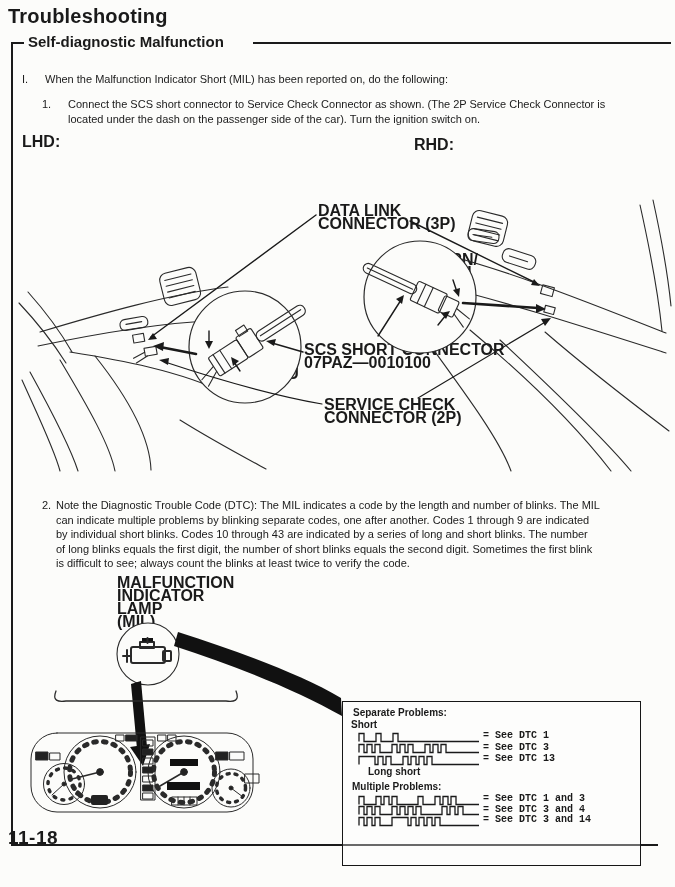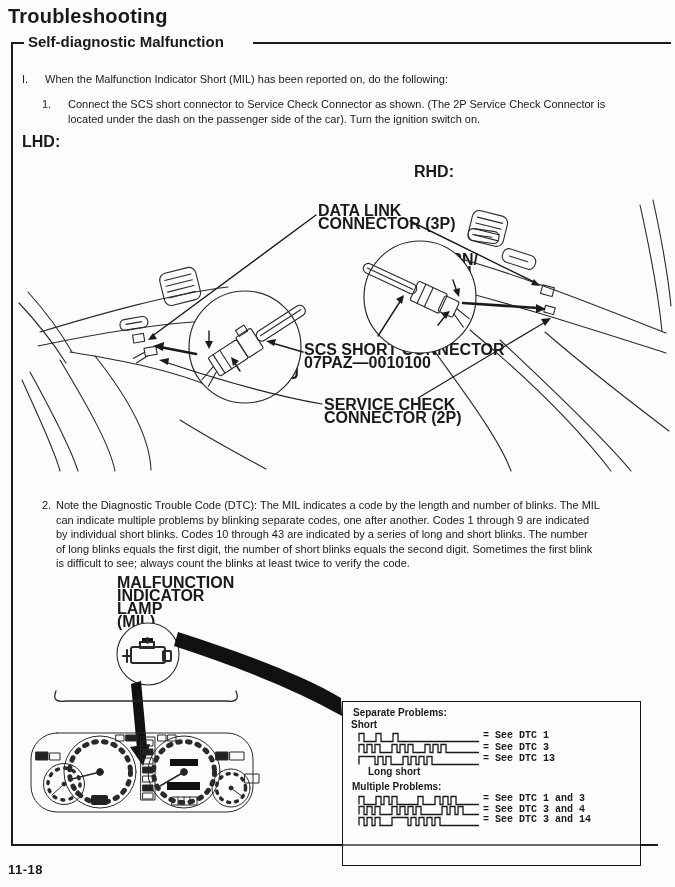--- a/index.html
+++ b/index.html
@@ -19,21 +19,21 @@
   #border-bottom{left:11px;top:844px;width:647px;height:2.2px;}
   .body-text{font-size:11px;line-height:14.6px;white-space:pre-line;}
   #intro-marker{left:22px;top:72px;}
   #intro-text{left:45px;top:72px;width:610px;}
   #step1-marker{left:42px;top:97px;}
   #step1-text{left:56px;top:97px;width:600px;margin-left:12px;}
   #step2-marker{left:42px;top:498px;}
   #step2-text{left:56px;top:498px;width:607px;}
   .lbl{position:absolute;font-weight:bold;font-size:16px;line-height:12.6px;white-space:pre-line;}
   #lbl-lhd{left:22px;top:136px;}
-  #lbl-rhd{left:414px;top:139px;margin-top:27px;}
+  #lbl-rhd{left:414px;top:139px;}
   #lbl-datalink{left:318px;top:205px;}
   #lbl-red-lhd{left:203px;top:317px;}
   #lbl-grnblu-lhd{left:226px;top:368px;}
   #lbl-scs{left:304px;top:344px;}
   #lbl-servicecheck{left:324px;top:399px;}
   #lbl-grnblu-rhd{left:438px;top:254px;width:34px;text-align:center;}
   #lbl-red-rhd{left:419px;top:322px;}
   #lbl-mil{left:117px;top:576px;line-height:13px;}
   #dtc-box{
     left:342px;top:701px;width:299px;height:165px;box-sizing:border-box;
@@ -46,21 +46,21 @@
   #dtc-mult{left:9px;top:79px;}
   .wrow{position:absolute;left:14px;height:12px;}
   .wrow svg{display:block;}
   .wlabel{position:absolute;left:140px;font-weight:bold;font-size:10px;white-space:nowrap;font-family:Liberation Mono, monospace;}
   #wr0{top:28.5px;} #wl0{top:28px;}
   #wr1{top:40px;}   #wl1{top:40px;}
   #wr2{top:51.5px;} #wl2{top:51px;}
   #wr3{top:91.5px;} #wl3{top:91px;}
   #wr4{top:102px;}  #wl4{top:102px;}
   #wr5{top:112.5px;}#wl5{top:112px;}
-  #page-number{left:8px;top:862px;font-size:13px;font-weight:bold;letter-spacing:.5px;text-align:right;}
+  #page-number{left:8px;top:827px;font-size:19px;font-weight:bold;letter-spacing:.5px;text-align:right;}
   #line-art{left:0;top:0;pointer-events:none;}
 </style>
 </head>
 <body>
 
 <div class="abs" id="page-title">Troubleshooting</div>
 <div class="abs" id="section-title">Self-diagnostic Malfunction</div>
 <div class="abs rule" id="rule-main"></div>
 <div class="abs rule" id="rule-corner"></div>
 <div class="abs rule" id="border-left"></div>

